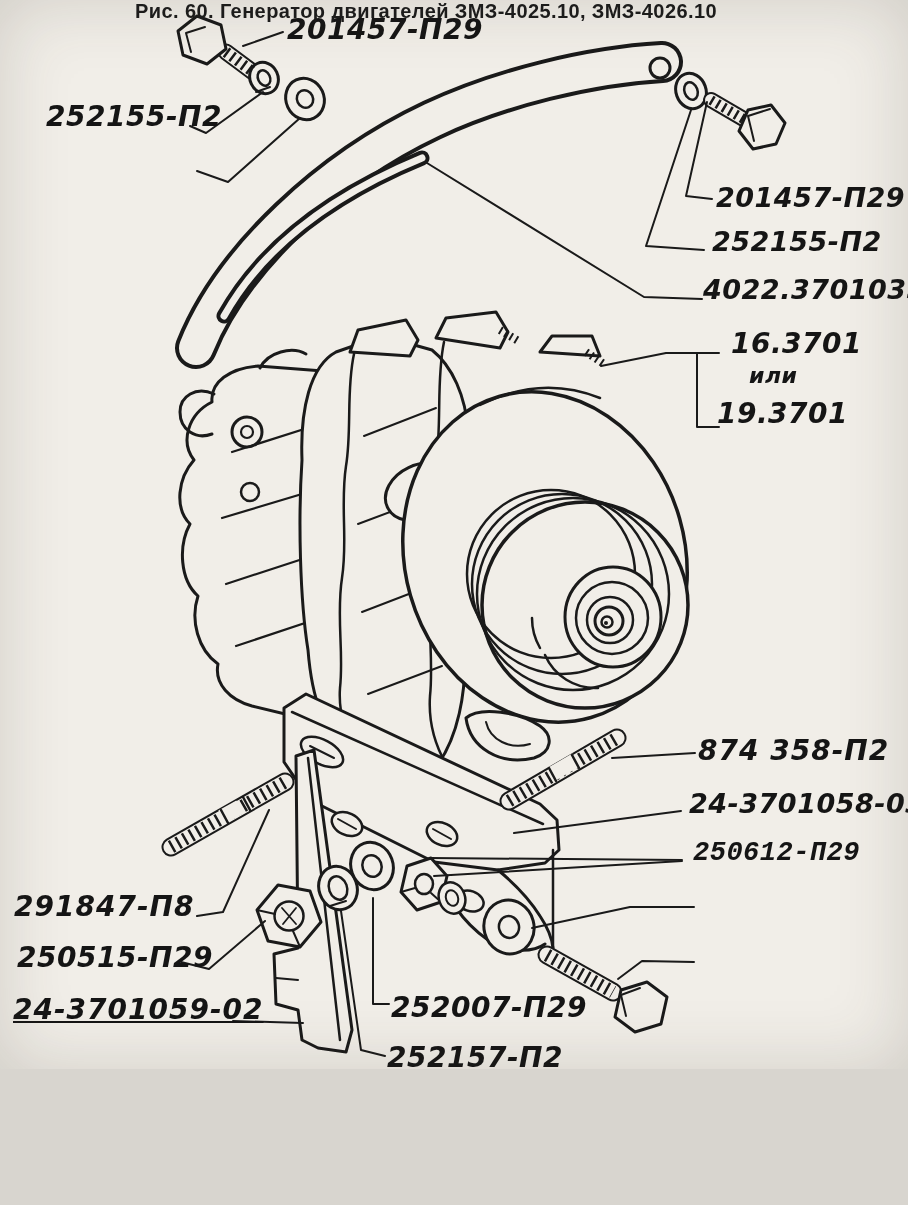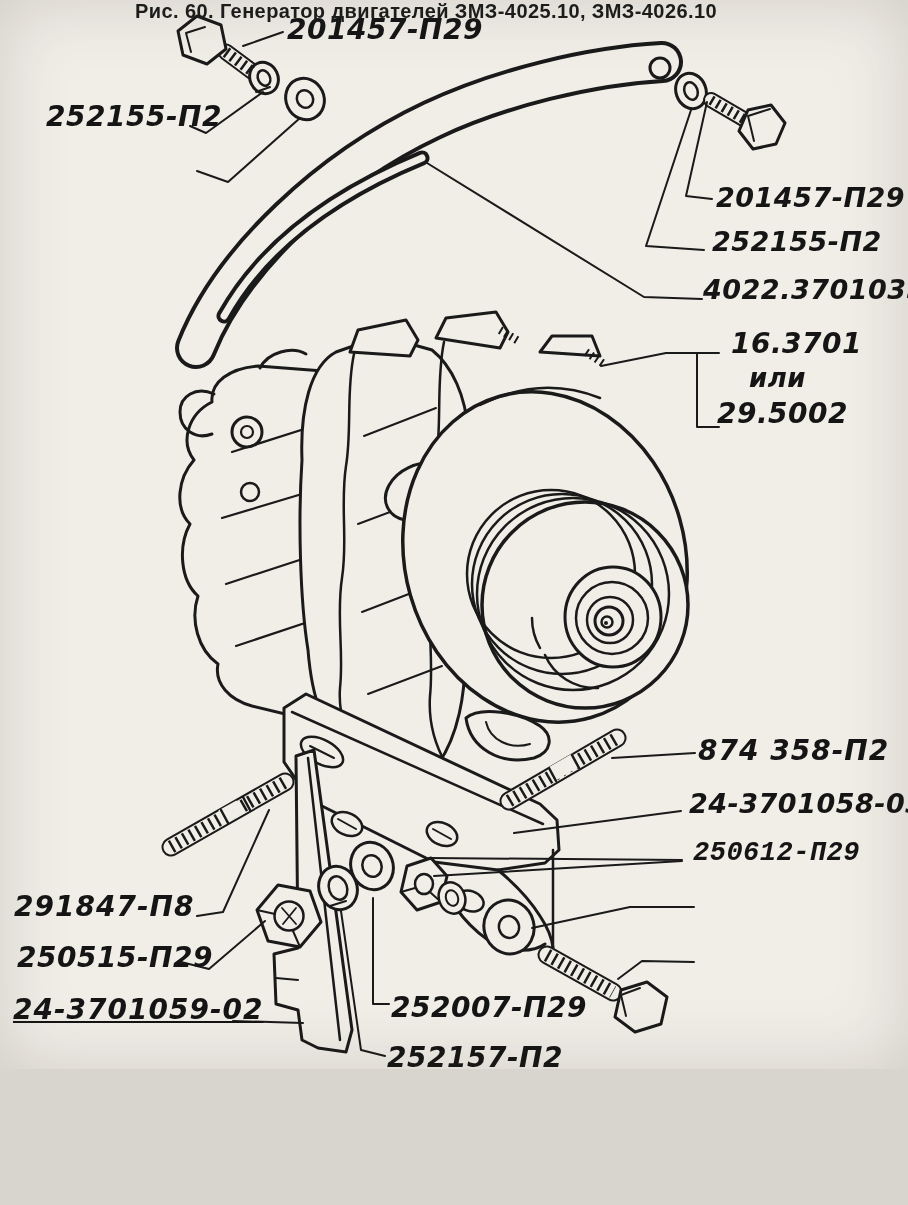--- a/index.html
+++ b/index.html
@@ -23,21 +23,21 @@
     font-style: italic;
     font-weight: bold;
     color: #151515;
     white-space: nowrap;
     letter-spacing: 0.5px;
     font-size: 27px;
     line-height: 1;
   }
   .lbl.big   { font-size: 28px; letter-spacing: 1px; }
   .lbl.mid   { font-size: 28px; }
-  .lbl.small { font-size: 26px; }
+  .lbl.small { font-size: 22px; }
   .caption {
     position: absolute;
     left: 0; top: 1150; width: 908px;
     transform: translateX(-28px);
     text-align: center;
     font-family: "Liberation Sans", sans-serif;
     font-weight: bold;
     font-size: 20px;
     color: #1b1b1b;
     letter-spacing: 0.4px;
@@ -229,21 +229,21 @@
   </g>
 </svg>
 
 <div class="lbl mid" style="left:287px; top:16px;">201457-П29</div>
 <div class="lbl mid" style="left:46px;  top:103px;">252155-П2</div>
 <div class="lbl" style="left:716px; top:184px;">201457-П29</div>
 <div class="lbl" style="left:712px; top:228px;">252155-П2</div>
 <div class="lbl" style="left:703px; top:276px;">4022.3701035</div>
 <div class="lbl mid" style="left:723px; top:330px;margin-left:8px;">16.3701</div>
 <div class="lbl small" style="left:749px; top:365px;">или</div>
-<div class="lbl mid" style="left:717px; top:400px;">29.5002</div>
+<div class="lbl mid" style="left:717px; top:400px;">19.3701</div>
 <div class="lbl big" style="left:698px; top:737px;">874 358-П2</div>
 <div class="lbl" style="left:689px; top:790px;">24-3701058-03</div>
 <div class="lbl" style="left:693px; top:840px;font-family:Liberation Mono, monospace;">250612-П29</div>
 <div class="lbl big" style="left:14px;  top:893px;">291847-П8</div>
 <div class="lbl mid" style="left:17px;  top:944px;">250515-П29</div>
 <div class="lbl big" style="left:13px;  top:996px;text-decoration:underline;">24-3701059-02</div>
 <div class="lbl mid" style="left:391px; top:994px;">252007-П29</div>
 <div class="lbl mid" style="left:387px; top:1044px;">252157-П2</div>
 
 <div class="caption">Рис. 60. Генератор двигателей ЗМЗ-4025.10, ЗМЗ-4026.10</div>

